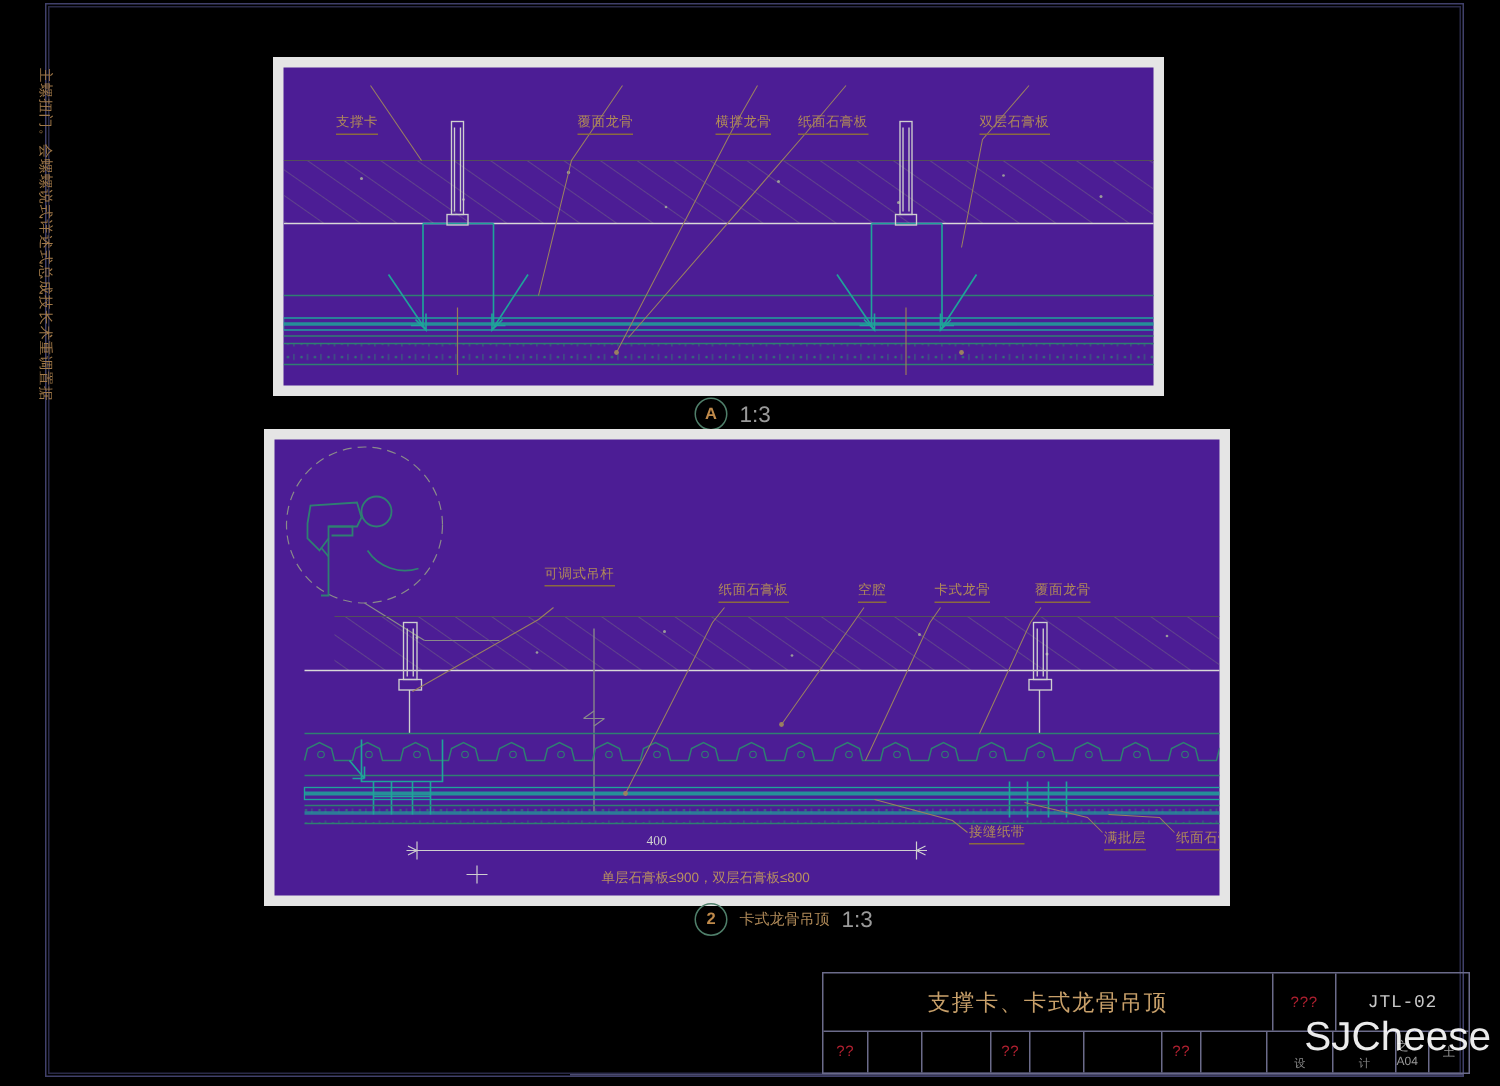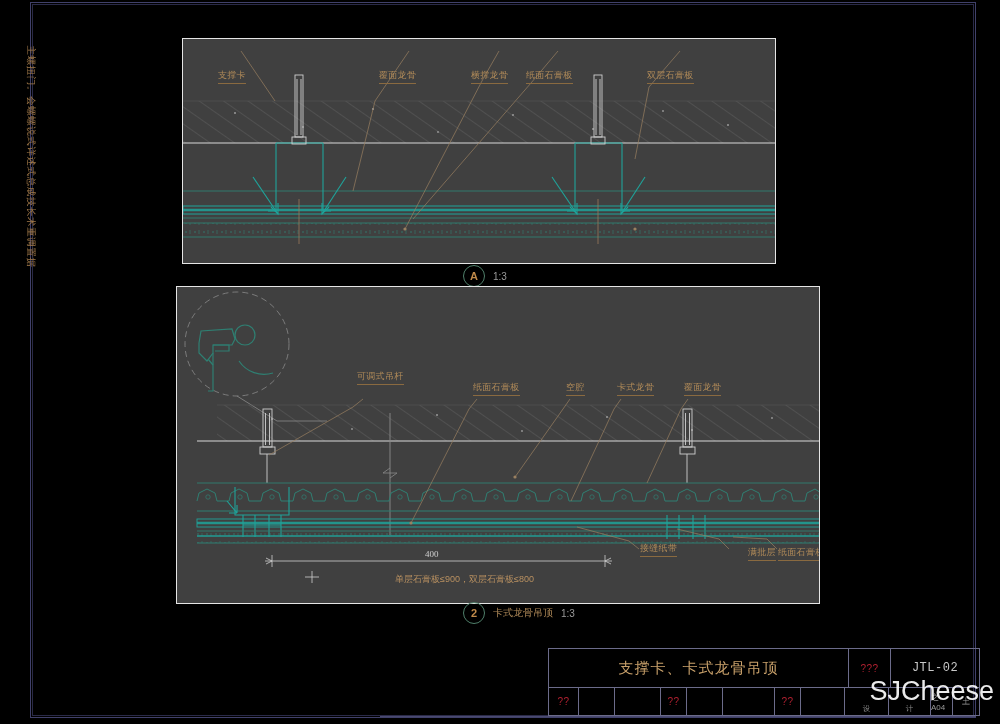--- a/index.html
+++ b/index.html
@@ -35,22 +35,22 @@
     color: #a07848;
     font-size: 9.5px;
     letter-spacing: 0.6px;
     white-space: nowrap;
     text-align: center;
   }
 
   
   .viewport {
     position: absolute;
-    border: 1px solid #e5e5e5;
-    background: #404040;
+    border: 7px solid #e5e5e5;
+    background: #4c1d95;
     overflow: hidden;
   }
   #vp-top { left: 182px; top: 38px; width: 594px; height: 226px; }
   #vp-bottom { left: 176px; top: 286px; width: 644px; height: 318px; }
 
   
   .cad-svg { position: absolute; left: 0; top: 0; }
 
   
   .lbl {
@@ -78,21 +78,21 @@
 
   
   .viewtag { position: absolute; display: flex; align-items: center; gap: 8px; }
   .viewtag .bubble {
     width: 22px; height: 22px; border-radius: 50%;
     border: 1px solid #4f7f6a;
     display: flex; align-items: center; justify-content: center;
     color: #c08a4a; font-size: 11px; font-weight: bold;
   }
   .viewtag .vt-name { color: #b08a58; font-size: 10px; white-space: nowrap; }
-  .viewtag .vt-scale { color: #9a9a9a; font-size: 10px; white-space: nowrap; }
+  .viewtag .vt-scale { color: #9a9a9a; font-size: 15px; white-space: nowrap; }
 
   
   .titleblock {
     position: absolute;
     left: 548px; top: 648px; width: 432px; height: 68px;
     border: 1px solid #6b6b8a;
   }
   .tb-row-top { position: absolute; left: 0; top: 0; right: 0; height: 38px; display: flex; }
   .tb-row-bot { position: absolute; left: 0; top: 38px; right: 0; bottom: 0; display: flex; border-top: 1px solid #6b6b8a; }
   .tb-cell { border-right: 1px solid #6b6b8a; display: flex; align-items: center; justify-content: center; position: relative; }
@@ -373,21 +373,21 @@
       </g>
     </svg>
 
     <span class="lbl lbl-u" style="left:180px; top:83px;">可调式吊杆</span>
     <span class="lbl lbl-u" style="left:296px; top:94px;">纸面石膏板</span>
     <span class="lbl lbl-u" style="left:389px; top:94px;">空腔</span>
     <span class="lbl lbl-u" style="left:440px; top:94px;">卡式龙骨</span>
     <span class="lbl lbl-u" style="left:507px; top:94px;">覆面龙骨</span>
 
     <span class="lbl lbl-u" style="left:463px; top:255px;">接缝纸带</span>
-    <span class="lbl lbl-u" style="left:571px; top:259px;">满批层</span>
+    <span class="lbl lbl-u" style="left:553px; top:259px;">满批层</span>
     <span class="lbl lbl-u" style="left:601px; top:259px;">纸面石膏板</span>
 
     <span class="dim-txt" style="left:248px; top:262px;">400</span>
     <span class="note-txt" style="left:218px; top:286px;">单层石膏板≤900，双层石膏板≤800</span>
   </div>
 
   <div class="viewtag" style="left:463px; top:602px;">
     <div class="bubble">2</div>
     <div class="vt-name">卡式龙骨吊顶</div>
     <div class="vt-scale">1:3</div>

